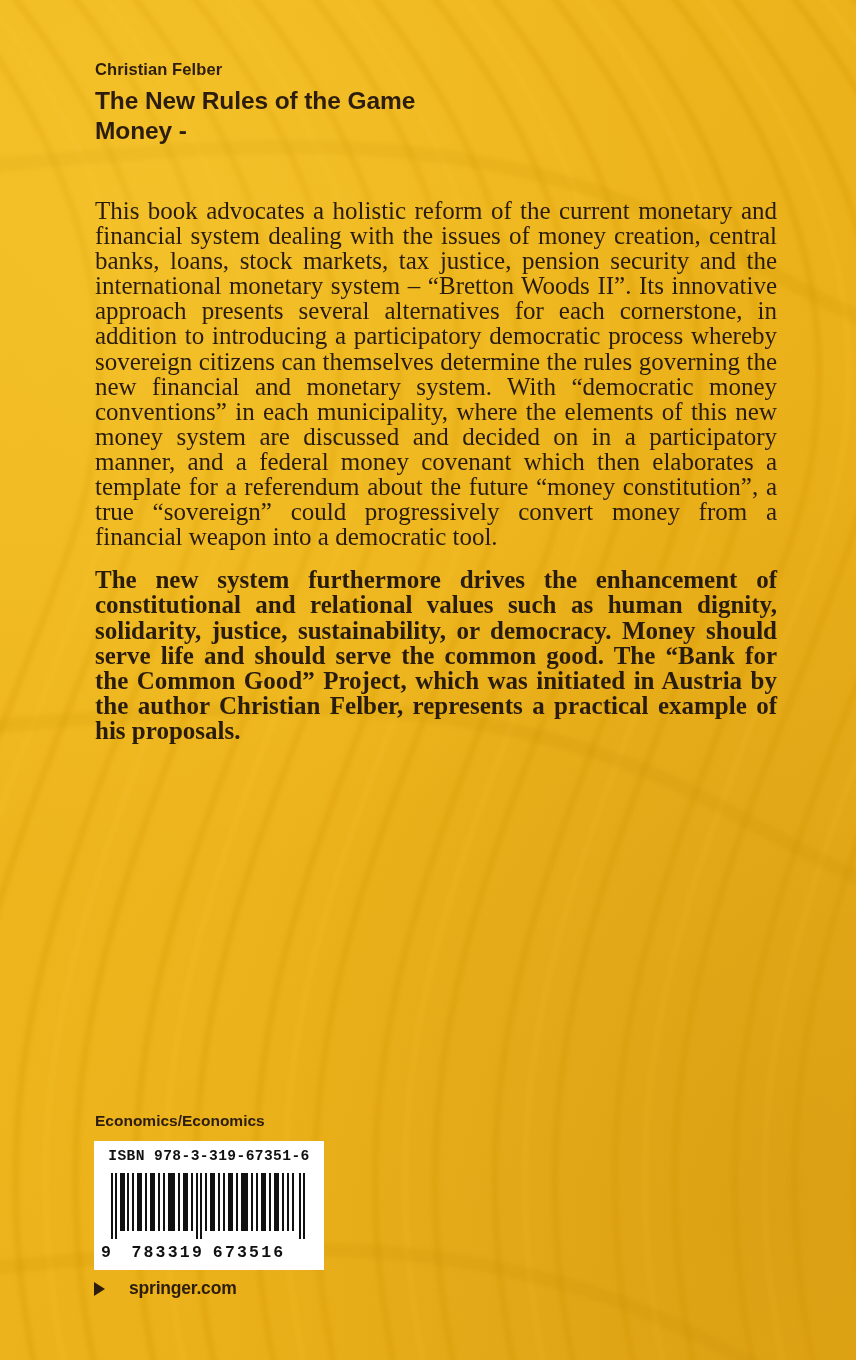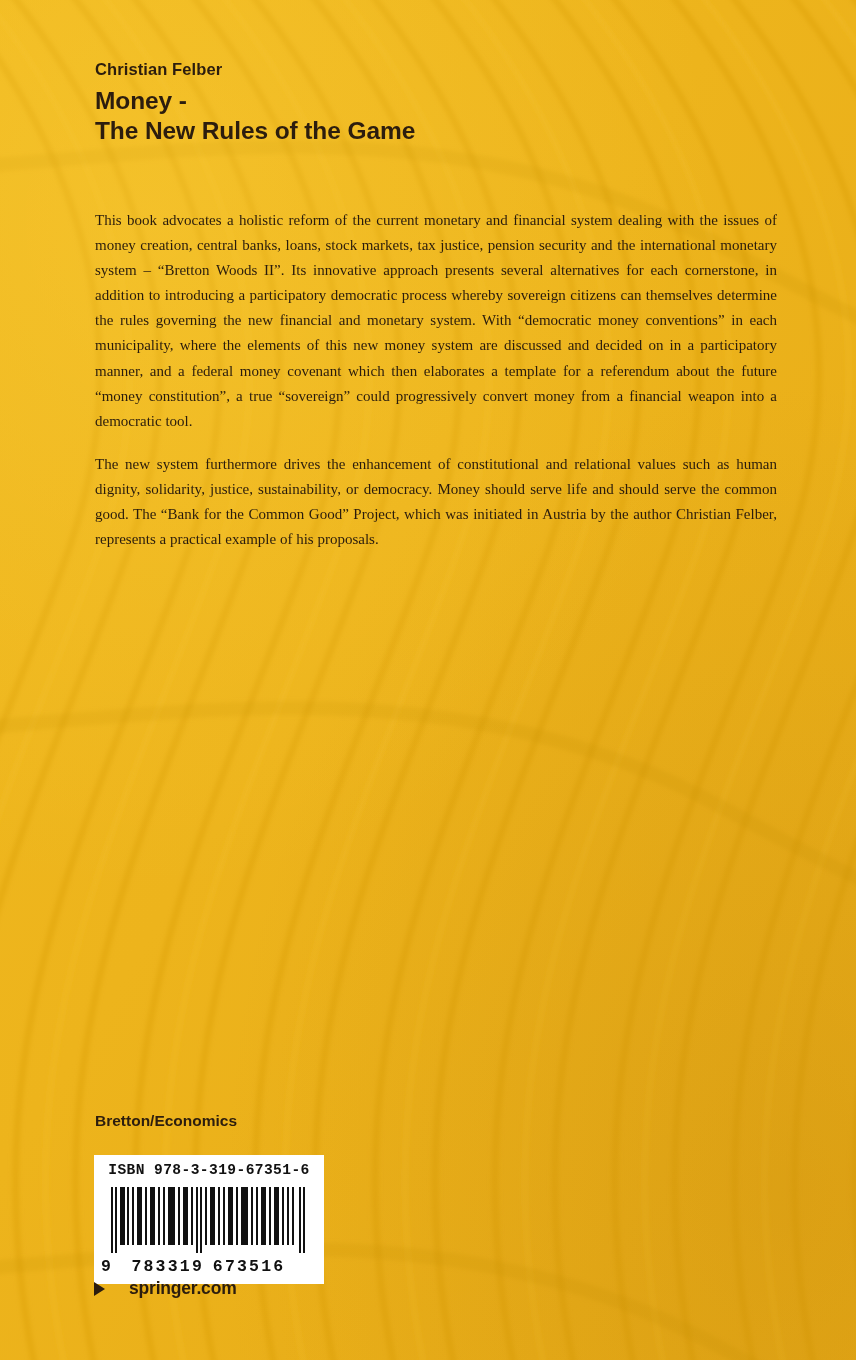--- a/index.html
+++ b/index.html
@@ -70,55 +70,54 @@
     font-size: 24.5px;
     line-height: 30px;
     letter-spacing: -0.1px;
     color: #2C1D0E;
     white-space: pre;
   }
 
   .blurb {
     position: absolute;
     left: 95px;
-    top: 208px;
+    top: 198px;
     width: 682px;
     color: #2A1C0D;
     font-family: "Liberation Serif", serif;
-    font-size: 15px;
+    font-size: 25px;
     line-height: 25.1px;
     text-align: justify;
     text-justify: inter-word;
   }
   .blurb p {
     margin: 0 0 18px 0;
     text-align: justify;
   }
-  .blurb p:last-child { margin-bottom: 16px; }
+  .blurb p:last-child { margin-bottom: 16px; font-weight: bold; }
   .blurb p.last-line-natural { text-align-last: left; }
 
   
   .category {
     position: absolute;
     left: 95px;
     top: 1112px;
     font-family: "Liberation Sans", sans-serif;
     font-weight: bold;
     font-size: 15.5px;
     color: #2C1D0E;
   }
 
   .barcode-box {
     position: absolute;
     left: 94px;
     top: 1141px;
     width: 230px;
     height: 129px;
     background: #FFFFFF;
-    margin-top: 14px;
   }
   .isbn-text {
     position: absolute;
     left: 0; right: 0;
     top: 7px;
     text-align: center;
     font-family: "Liberation Mono", monospace;
     font-weight: bold;
     font-size: 14.6px;
     letter-spacing: 0.4px;
@@ -237,30 +236,30 @@
       </g>
     </svg>
   </div>
   <div class="bg-vignette"></div>
 
   <div class="content">
 
     <div class="author">Christian Felber</div>
 
     <div class="title-block">
+      <div class="title-line">The New Rules of the Game</div>
       <div class="title-line">Money -</div>
-      <div class="title-line">The New Rules of the Game</div>
     </div>
 
     <div class="blurb">
       <p class="last-line-natural">This book advocates a holistic reform of the current monetary and financial system dealing with the issues of money creation, central banks, loans, stock markets, tax justice, pension security and the international monetary system – “Bretton Woods II”. Its innovative approach presents several alternatives for each cornerstone, in addition to introducing a participatory democratic process whereby sovereign citizens can themselves determine the rules governing the new financial and monetary system. With “democratic money conventions” in each municipality, where the elements of this new money system are discussed and decided on in a participatory manner, and a federal money covenant which then elaborates a template for a referendum about the future “money constitution”, a true “sovereign” could progressively convert money from a financial weapon into a democratic tool.</p>
       <p class="last-line-natural">The new system furthermore drives the enhancement of constitutional and relational values such as human dignity, solidarity, justice, sustainability, or democracy. Money should serve life and should serve the common good. The “Bank for the Common Good” Project, which was initiated in Austria by the author Christian Felber, represents a practical example of his proposals.</p>
     </div>
 
-    <div class="category">Bretton/Economics</div>
+    <div class="category">Economics/Economics</div>
 
     <div class="barcode-box">
       <div class="isbn-text">ISBN 978-3-319-67351-6</div>
 
       <div class="barcode-bars">
         <svg viewBox="0 0 196 66" preserveAspectRatio="none" xmlns="http://www.w3.org/2000/svg">
           <g fill="#111111">
             <rect x="0" y="0" width="2" height="66"></rect>
             <rect x="4" y="0" width="2" height="66"></rect>
             <rect x="9" y="0" width="5" height="58"></rect>

